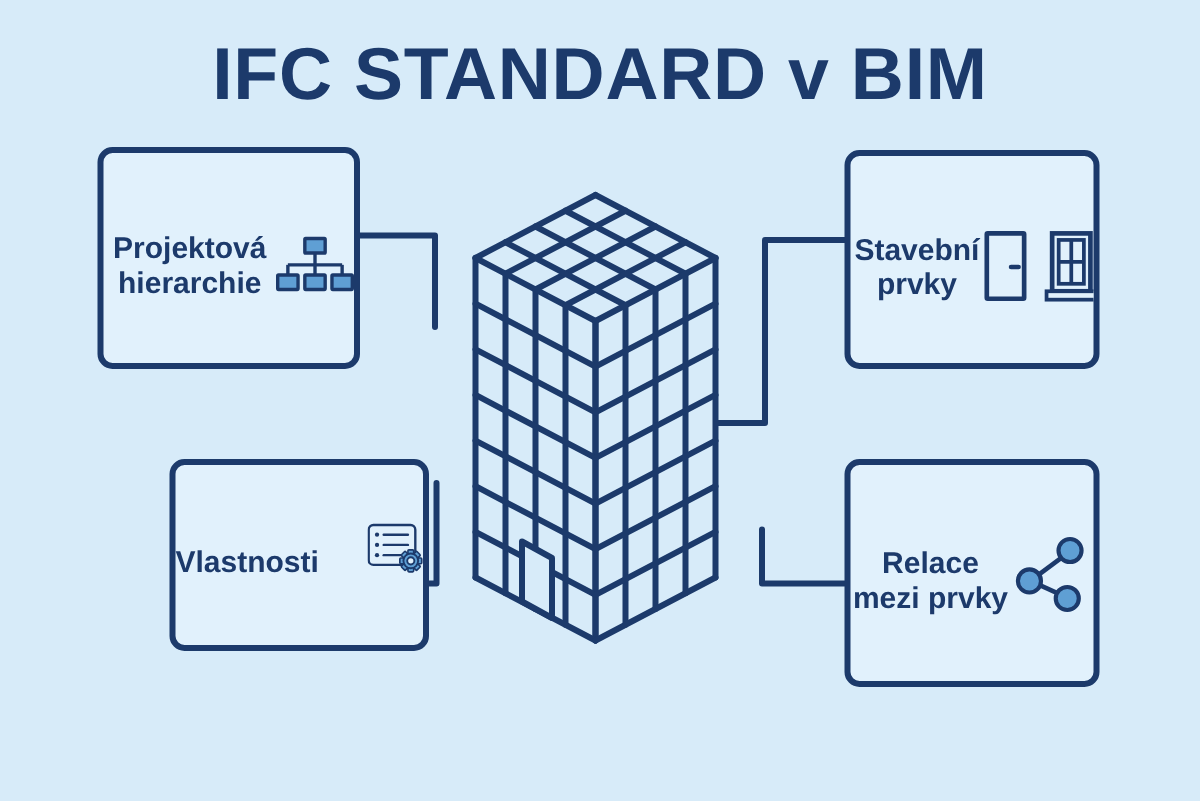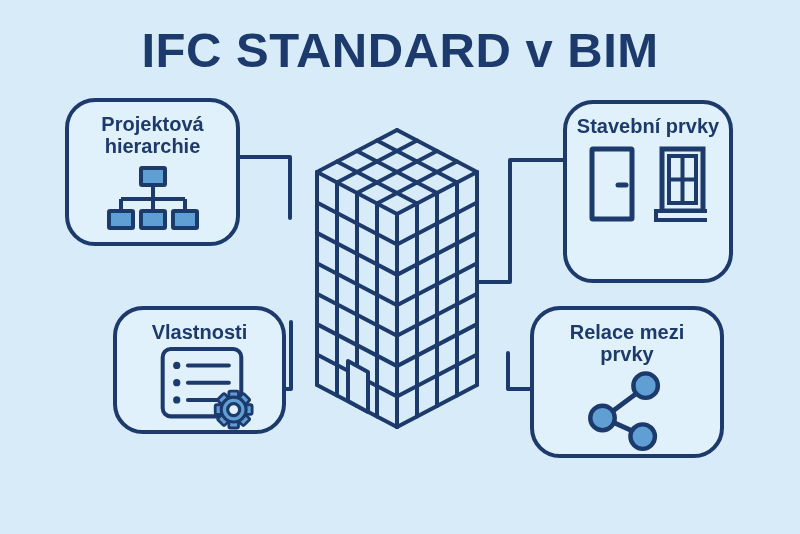--- a/index.html
+++ b/index.html
@@ -8,27 +8,27 @@
   html,body{margin:0;padding:0;}
   body{font-family:"Liberation Sans", sans-serif;}
   .canvas{position:relative;width:800px;height:534px;background:var(--bg);overflow:hidden;}
   .title{
     position:absolute;top:22px;left:0;width:800px;text-align:center;
     font-size:49px;font-weight:bold;letter-spacing:.5px;color:var(--navy);
   }
   .overlay{position:absolute;left:0;top:0;width:800px;height:534px;}
   .box{
     position:absolute;box-sizing:border-box;background:var(--box);
-    border:4px solid var(--navy);border-radius:30px;
-    display:flex;flex-direction:column;align-items:center;
+    border:4px solid var(--navy);border-radius:10px;
+    display:flex;flex-direction:row;align-items:center;
   }
   .box-tl{left:65px;top:98px;width:175px;height:148px;}
-  .box-tr{left:563px;top:100px;width:170px;height:183px;}
+  .box-tr{left:563px;top:100px;width:170px;height:146px;}
   .box-bl{left:65px;top:306px;width:173px;height:128px;margin-left:48px;}
-  .box-br{left:530px;top:306px;width:194px;height:152px;}
+  .box-br{left:563px;top:306px;width:170px;height:152px;}
   .box-label{
     margin-top:11px;text-align:center;color:var(--navy);
     font-size:20px;font-weight:bold;line-height:1.12;
   }
   .box-tl .box-label{max-width:126px;}
   .box-br .box-label{max-width:126px;}
   .icon{display:block;}
   .icon-hierarchy{margin-top:8px;}
   .icon-doorwindow{margin-top:9px;}
   .icon-listgear{align-self:flex-start;margin-left:32px;margin-top:4px;}

